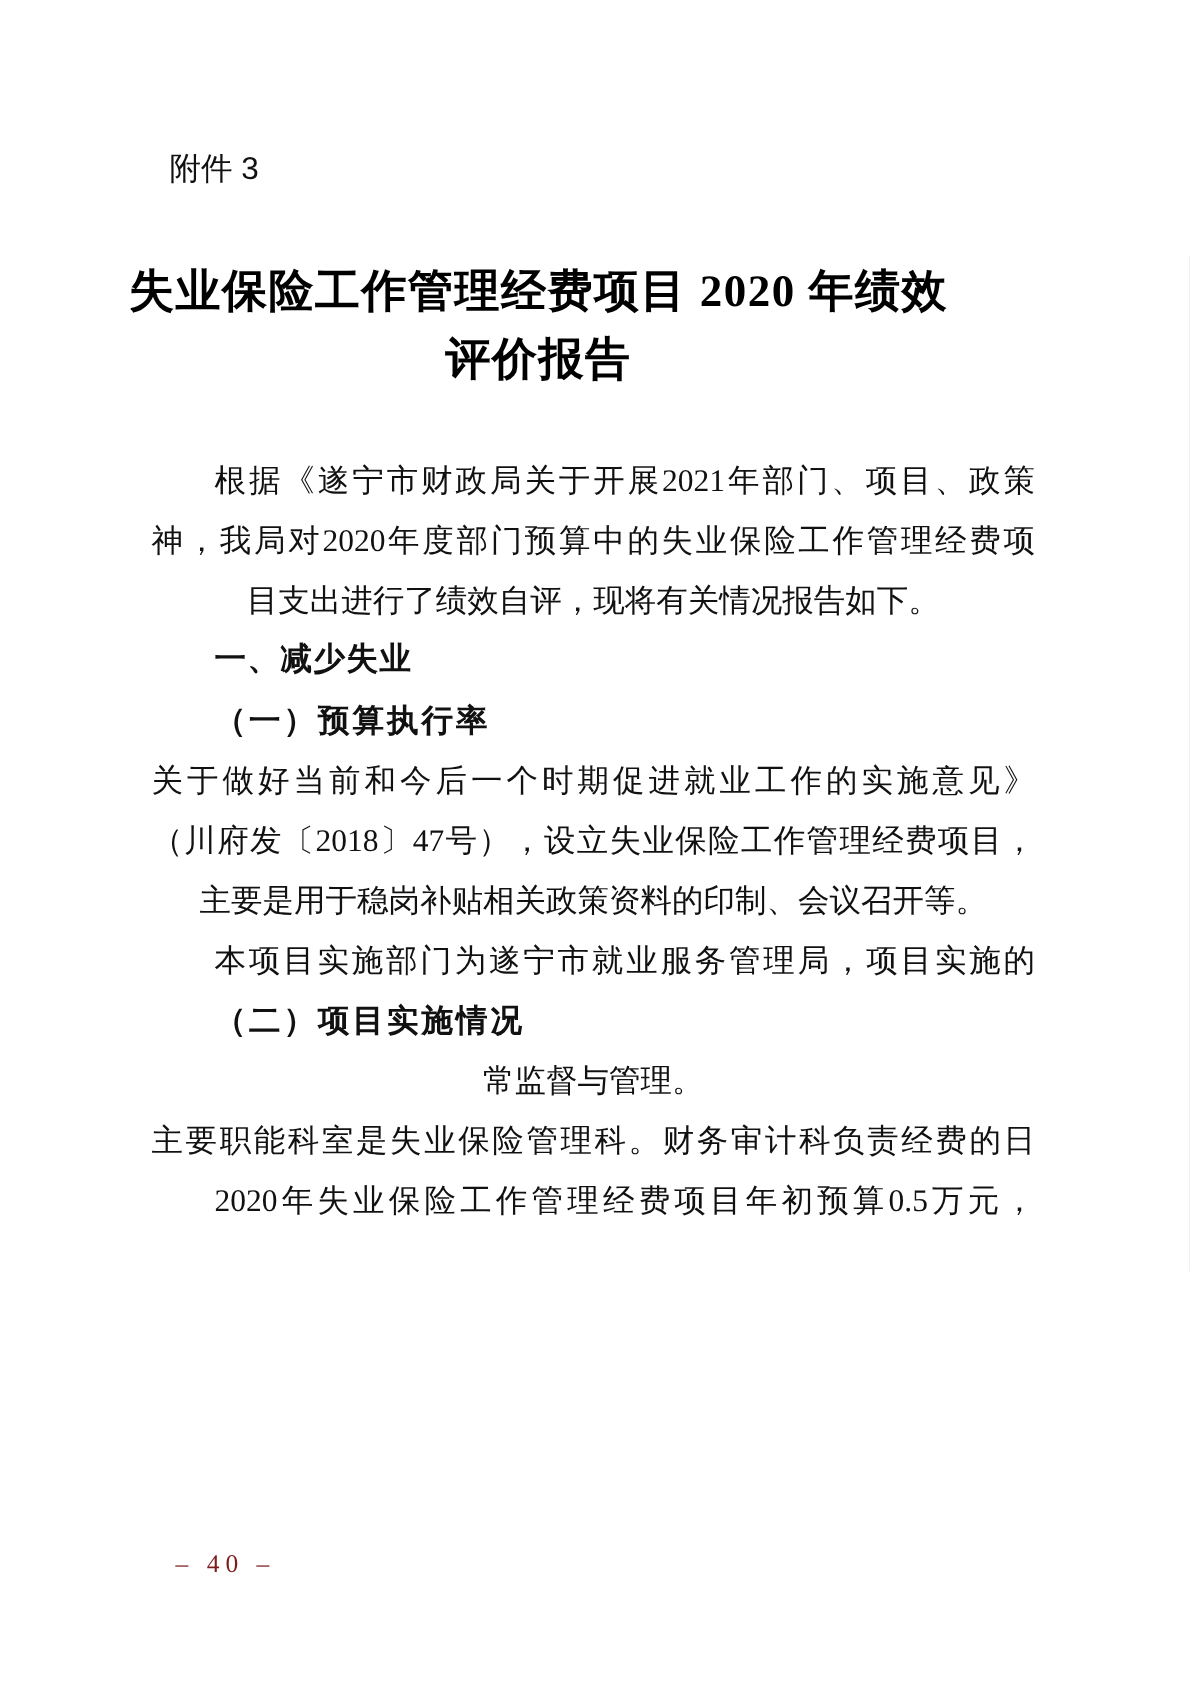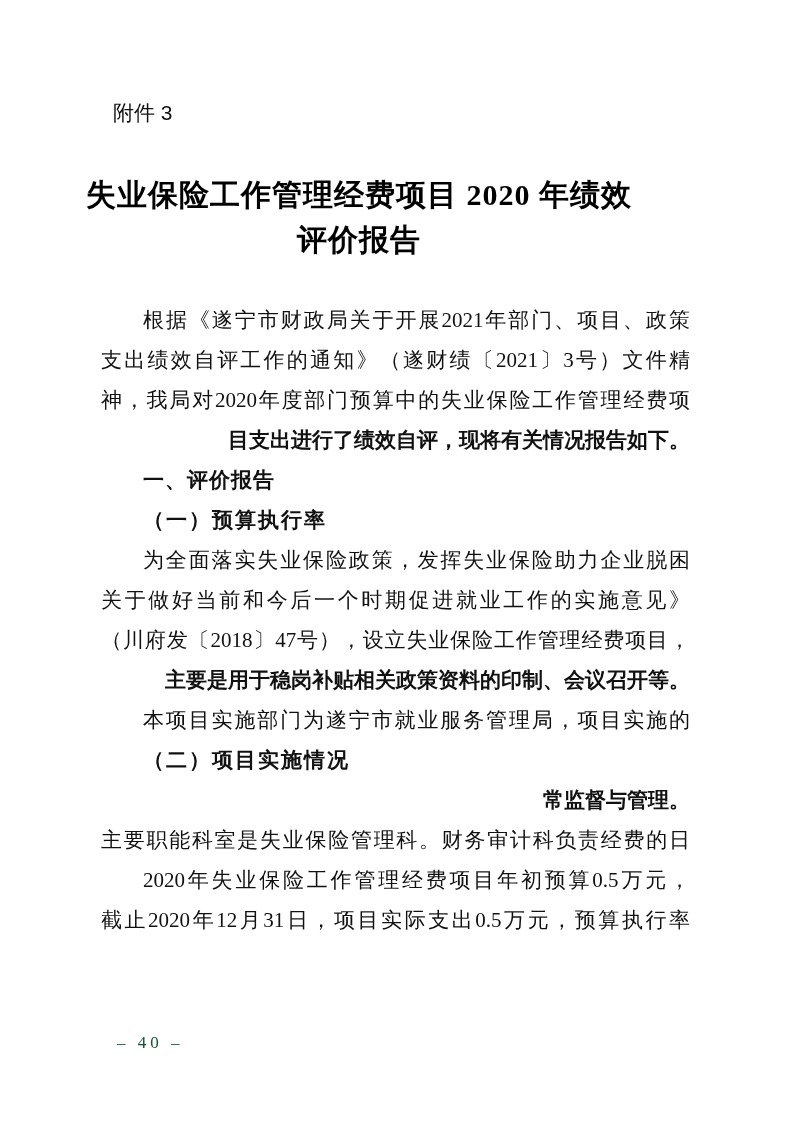--- a/index.html
+++ b/index.html
@@ -55,70 +55,67 @@
     white-space: nowrap;
   }
   
   .line.full, .line.first {
     white-space: normal;
     text-align: justify;
     text-align-last: justify;
     text-justify: inter-character;
   }
   .line.first { text-indent: 2em; }
-  .line.end { text-align: right; font-weight: bold; }
+  .line.end { text-align: center; }
 
   .line.h2 {
     font-family: "Liberation Sans", "DejaVu Sans", sans-serif;
     font-weight: bold;
     text-indent: 2em;
     letter-spacing: 1px;
   }
   .line.h3 {
     font-family: "Liberation Serif", "DejaVu Serif", serif;
     font-weight: bold;
     text-indent: 2em;
     letter-spacing: 2px;
   }
 
   .page-footer {
     position: absolute;
     left: 117px;
     top: 1033px;
     font-size: 17px;
     letter-spacing: 4px;
-    color: #14532d;
+    color: #7f1d1d;
   }
 </style>
 </head>
 <body>
 
 <div class="page">
 
   <div class="attachment-label">附件 3</div>
 
   <div class="doc-title">
     <div>失业保险工作管理经费项目 2020 年绩效</div>
     <div>评价报告</div>
   </div>
 
   <div class="content">
     <div class="line first">根据《遂宁市财政局关于开展2021年部门、项目、政策</div>
-    <div class="line full">支出绩效自评工作的通知》（遂财绩〔2021〕3号）文件精</div>
     <div class="line full">神，我局对2020年度部门预算中的失业保险工作管理经费项</div>
     <div class="line end">目支出进行了绩效自评，现将有关情况报告如下。</div>
-    <div class="line h2">一、评价报告</div>
+    <div class="line h2">一、减少失业</div>
     <div class="line h3">（一）预算执行率</div>
-    <div class="line first">为全面落实失业保险政策，发挥失业保险助力企业脱困</div>
     <div class="line full">关于做好当前和今后一个时期促进就业工作的实施意见》</div>
     <div class="line full">（川府发〔2018〕47号），设立失业保险工作管理经费项目，</div>
     <div class="line end">主要是用于稳岗补贴相关政策资料的印制、会议召开等。</div>
     <div class="line first">本项目实施部门为遂宁市就业服务管理局，项目实施的</div>
     <div class="line h3">（二）项目实施情况</div>
     <div class="line end">常监督与管理。</div>
     <div class="line full">主要职能科室是失业保险管理科。财务审计科负责经费的日</div>
     <div class="line first">2020年失业保险工作管理经费项目年初预算0.5万元，</div>
-    <div class="line full">截止2020年12月31日，项目实际支出0.5万元，预算执行率</div>
   </div>
 
   <div class="page-footer">– 40 –</div>
 
 </div>
 
 </body></html>

